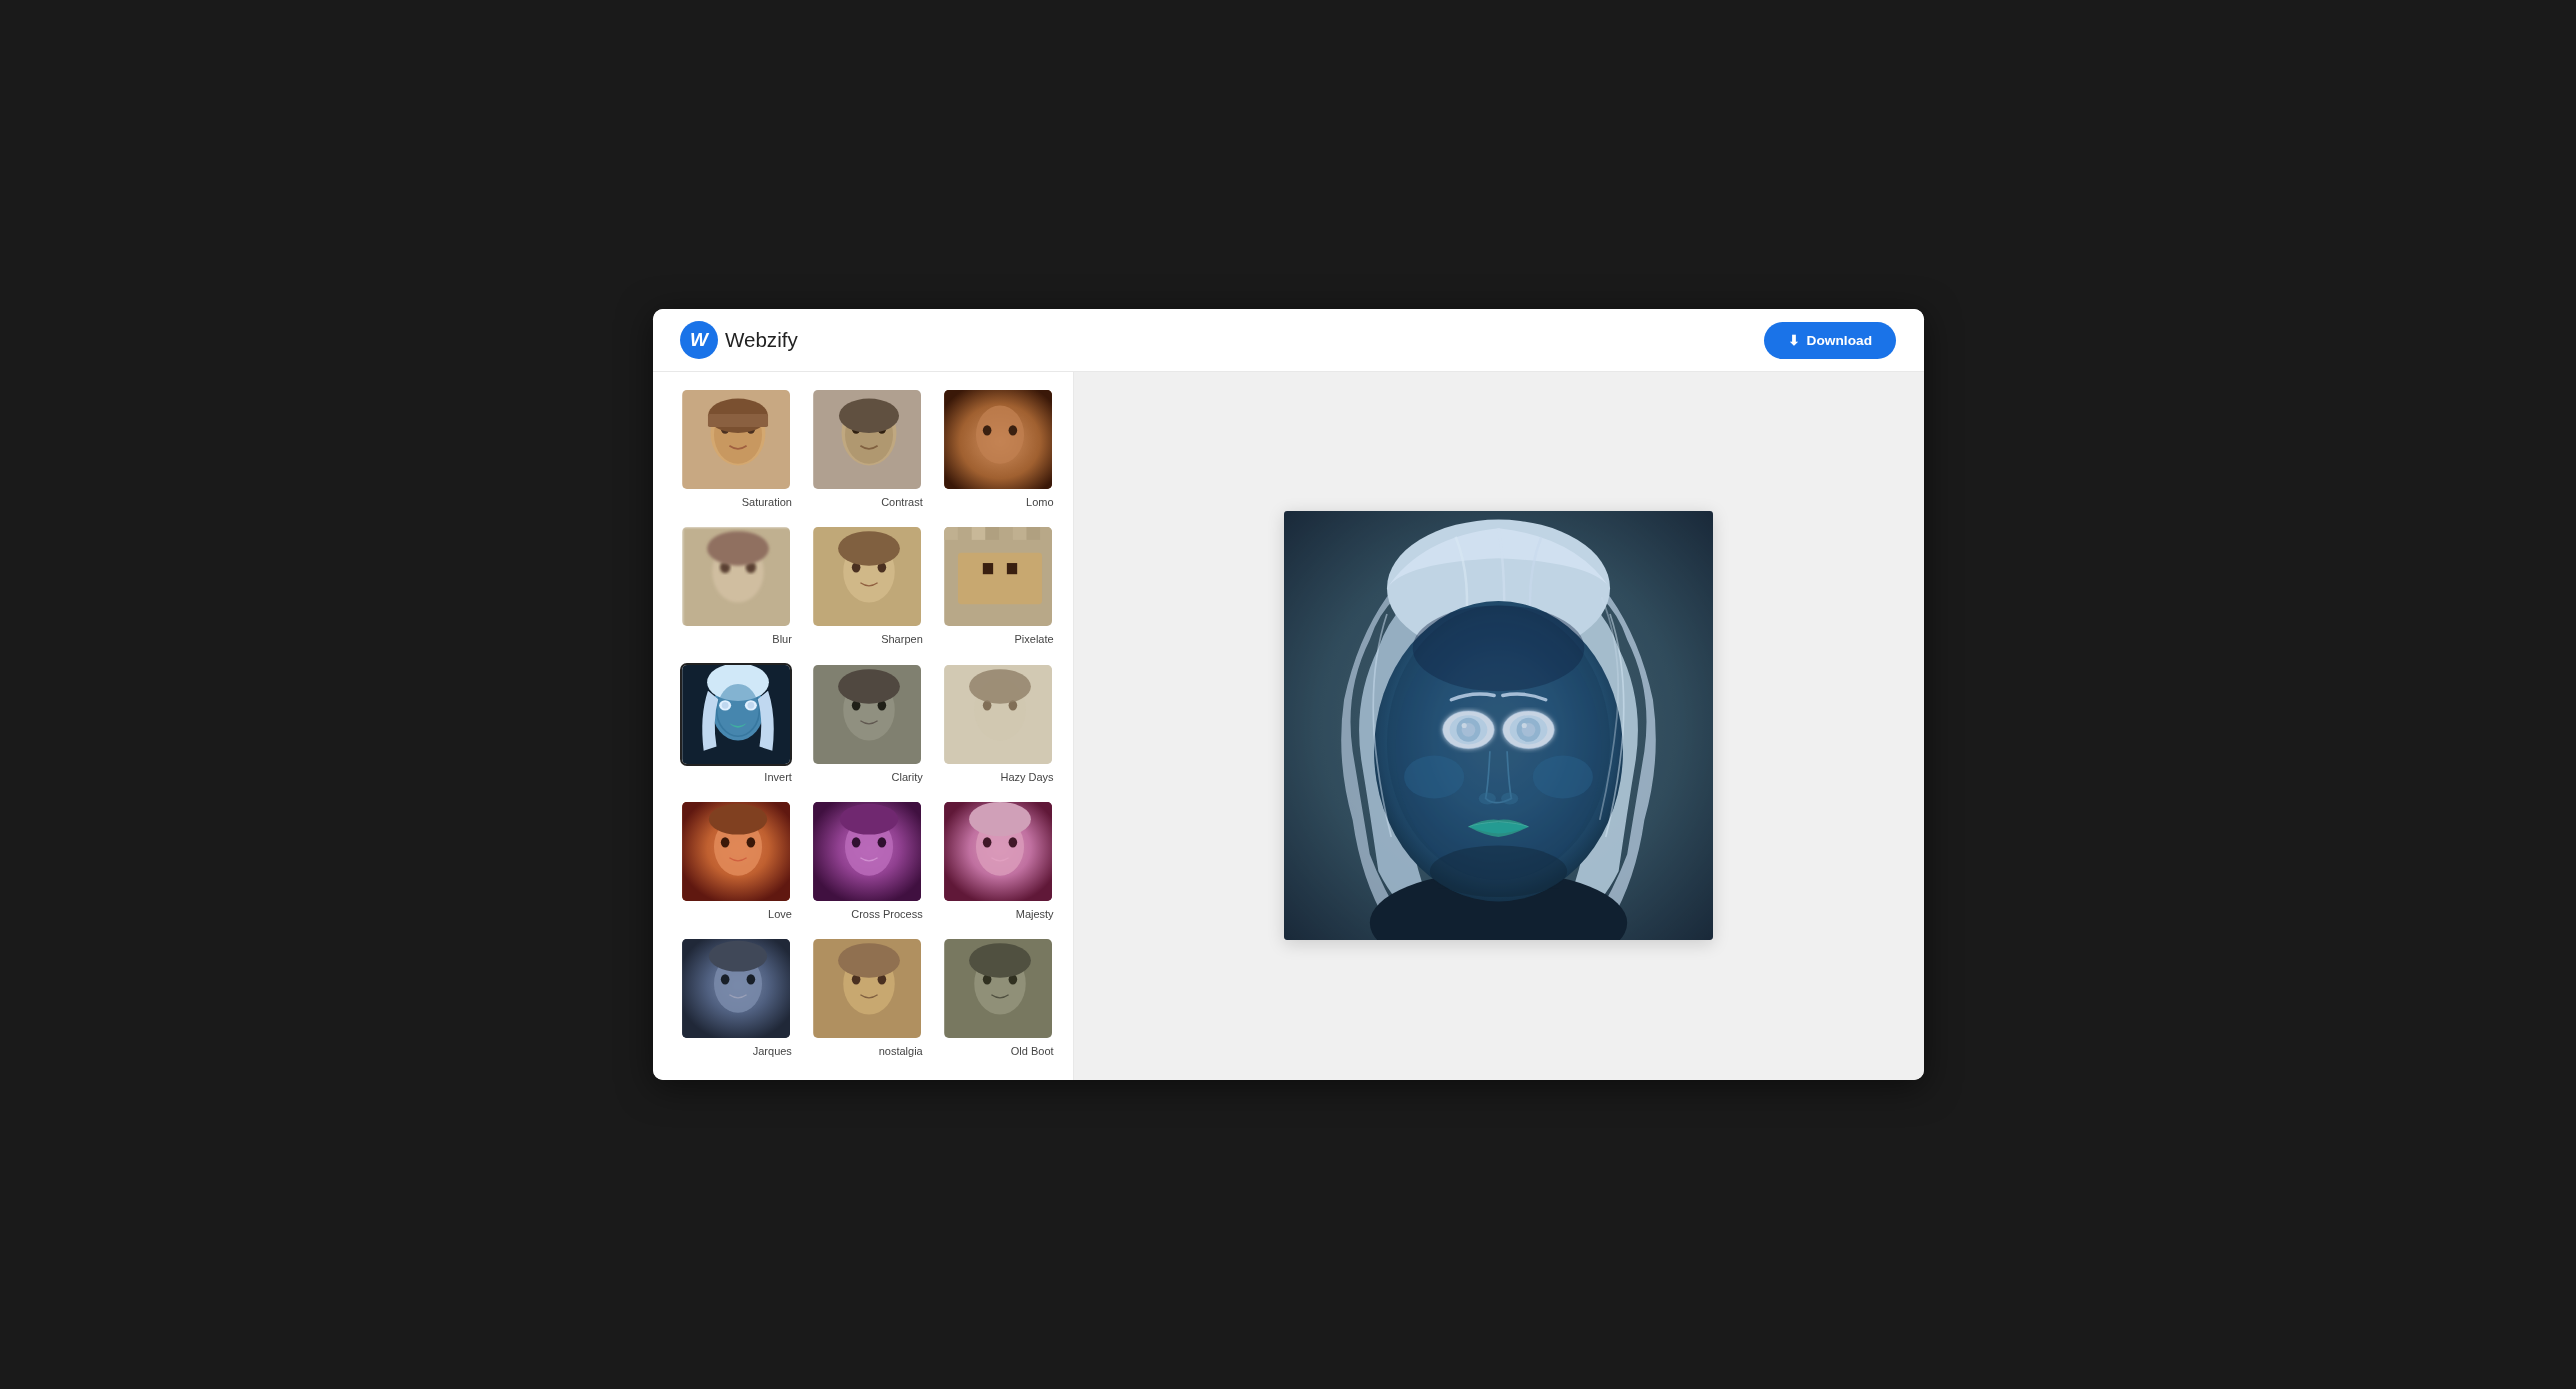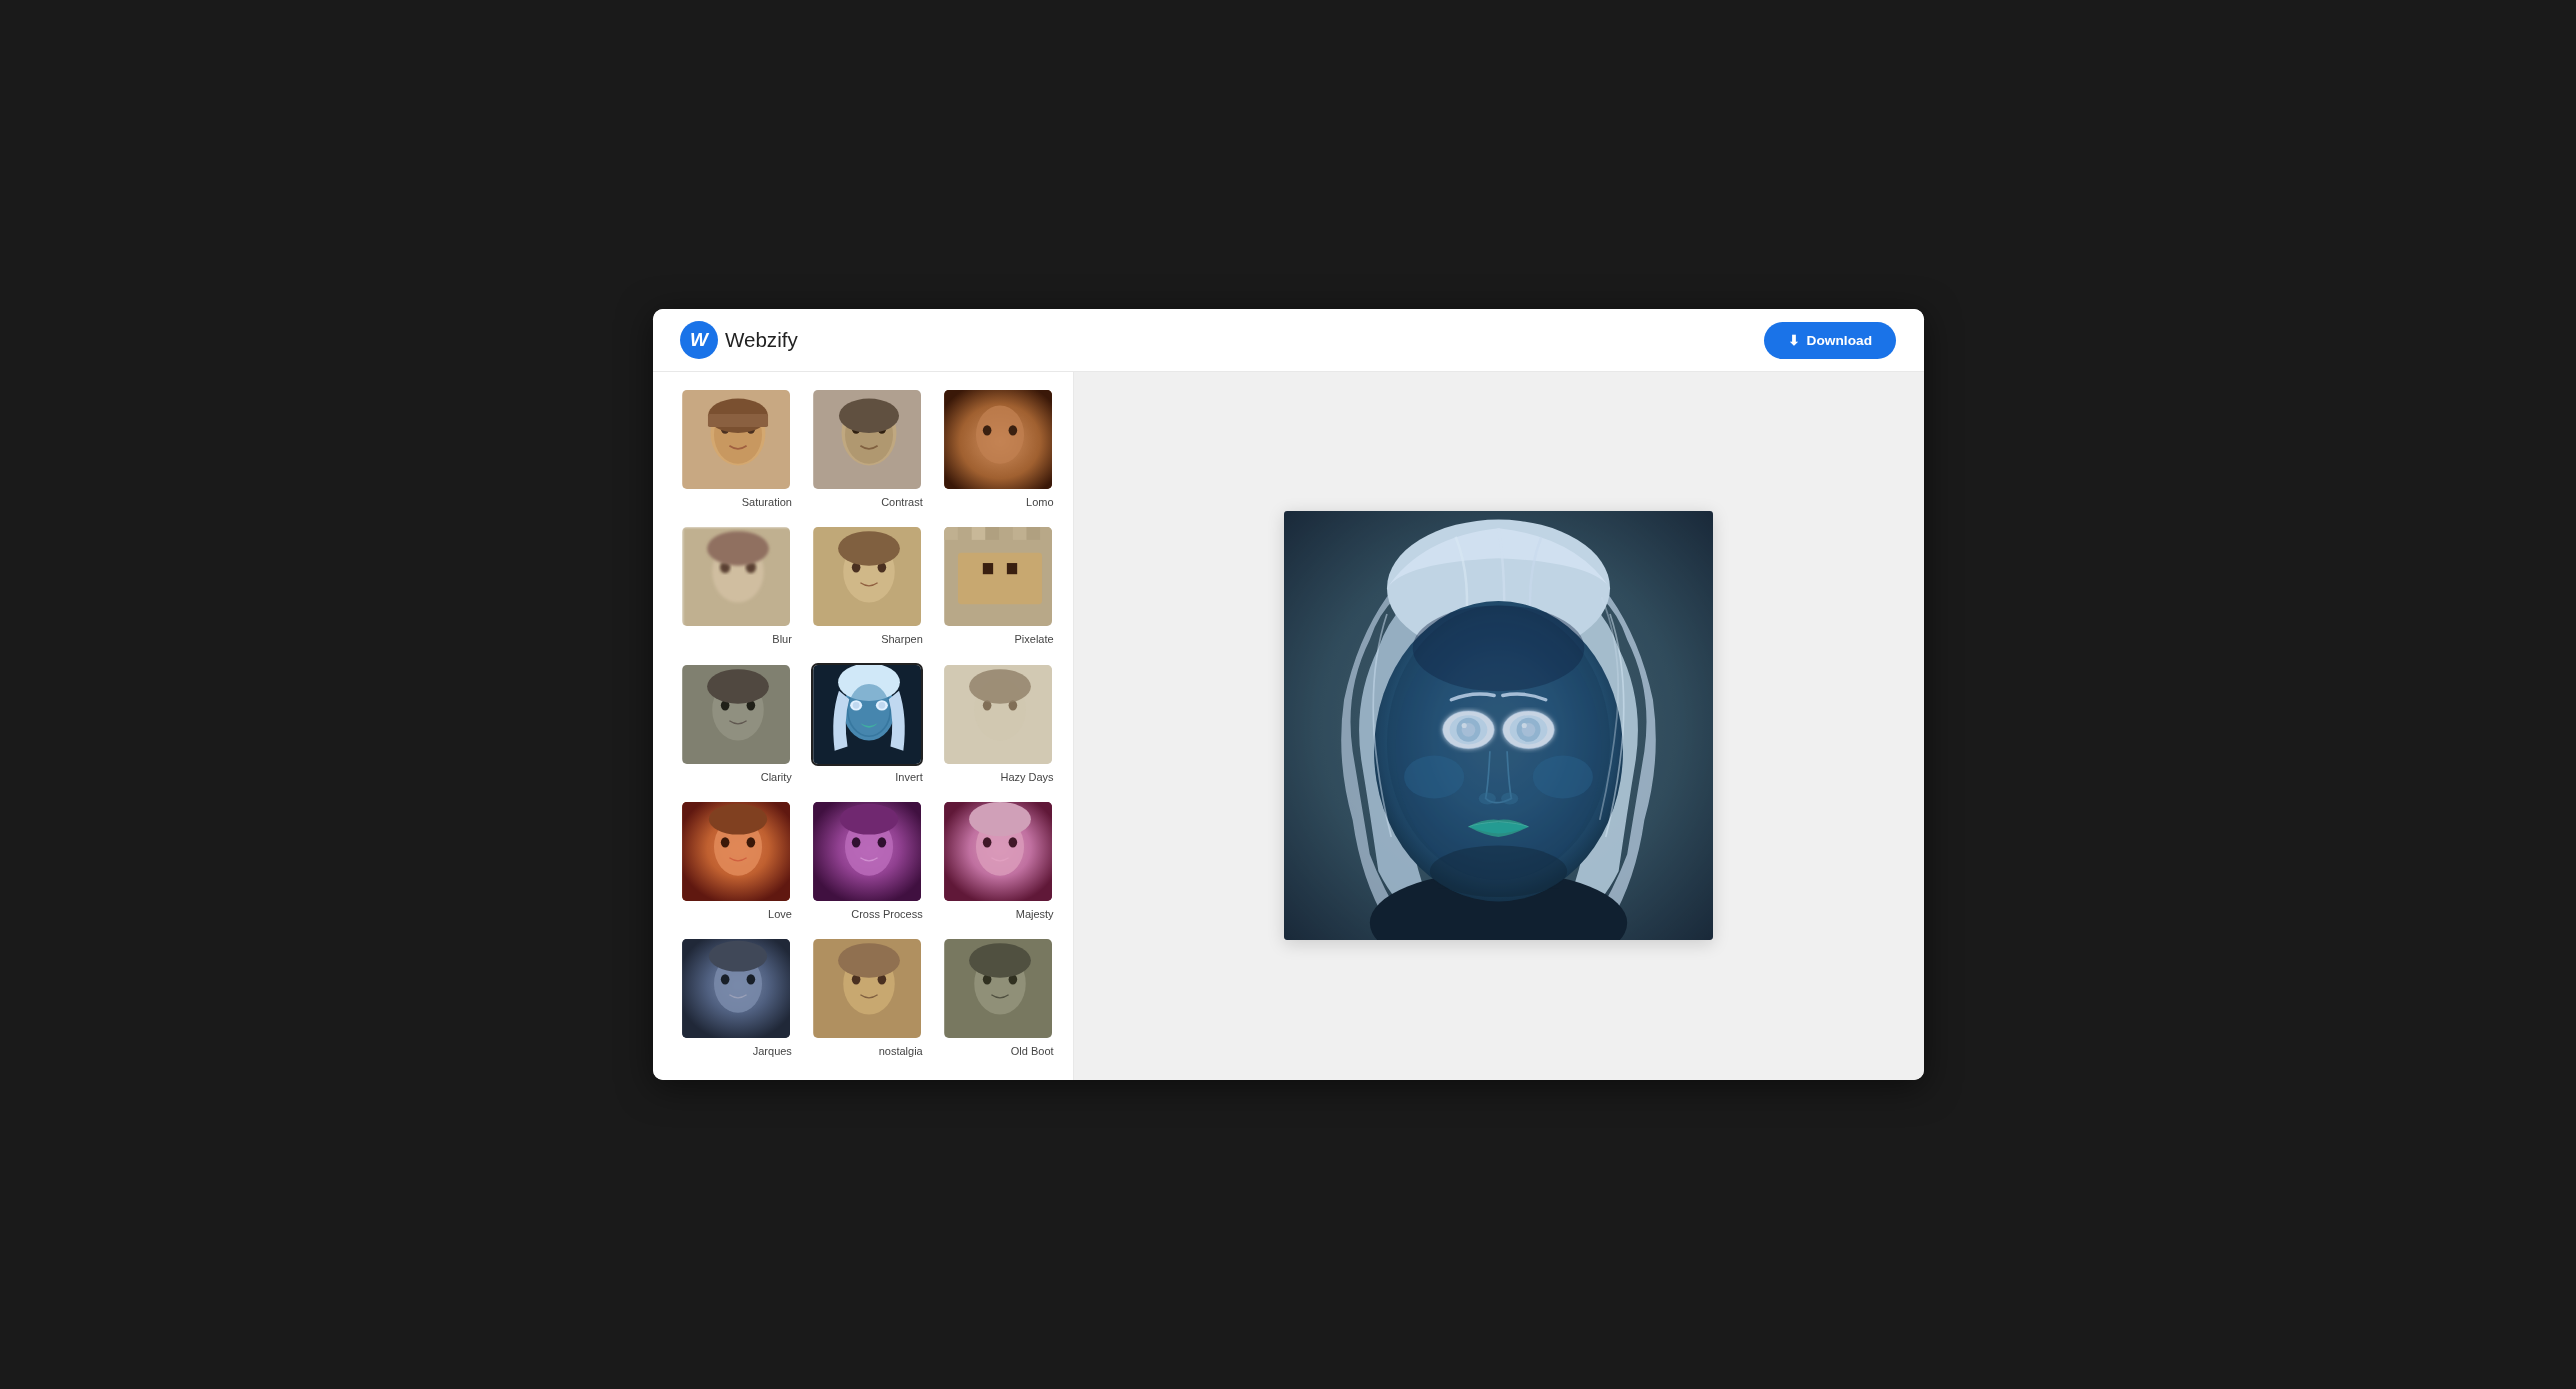--- a/index.html
+++ b/index.html
@@ -251,56 +251,56 @@
               <rect x="96" y="0" width="16" height="15" fill="#b0a080"></rect>
               <rect x="112" y="0" width="18" height="15" fill="#b8a888"></rect>
               <rect x="16" y="30" width="98" height="60" fill="#c8a870" rx="4"></rect>
               <rect x="45" y="42" width="12" height="13" fill="#3a2010"></rect>
               <rect x="73" y="42" width="12" height="13" fill="#3a2010"></rect>
             </svg>
           </div>
           <span class="filter-label">Pixelate</span>
         </div>
 
+        <div class="filter-item active">
+          <div class="filter-thumb" style="border-color: #222;">
+            <svg width="112" height="103" viewBox="0 0 130 120" xmlns="http://www.w3.org/2000/svg">
+              <rect width="130" height="120" fill="#102030"></rect>
+              <ellipse cx="65" cy="52" rx="30" ry="36" fill="#4888b0"></ellipse>
+              <ellipse cx="65" cy="52" rx="26" ry="32" fill="#3878a0"></ellipse>
+
+              <ellipse cx="65" cy="20" rx="36" ry="22" fill="#d0e8f8"></ellipse>
+              <path d="M30 30 Q20 60 25 100 L40 95 Q35 65 42 40Z" fill="#c0d8f0"></path>
+              <path d="M100 30 Q110 60 105 100 L90 95 Q95 65 88 40Z" fill="#c0d8f0"></path>
+
+              <ellipse cx="65" cy="52" rx="24" ry="30" fill="#5090b8" opacity="0.6"></ellipse>
+
+              <ellipse cx="50" cy="47" rx="7" ry="6" fill="#e0f0ff"></ellipse>
+              <ellipse cx="80" cy="47" rx="7" ry="6" fill="#e0f0ff"></ellipse>
+              <ellipse cx="50" cy="47" rx="4" ry="4" fill="#c0d8f0"></ellipse>
+              <ellipse cx="80" cy="47" rx="4" ry="4" fill="#c0d8f0"></ellipse>
+
+              <path d="M55 68 Q65 74 75 68 Q65 78 55 68Z" fill="#40b0a0"></path>
+            </svg>
+          </div>
+          <span class="filter-label">Invert</span>
+        </div>
+
         <div class="filter-item">
           <div class="filter-thumb">
             <svg width="112" height="103" viewBox="0 0 130 120" xmlns="http://www.w3.org/2000/svg">
               <rect width="130" height="120" fill="#808070"></rect>
               <ellipse cx="65" cy="52" rx="30" ry="36" fill="#909080"></ellipse>
               <ellipse cx="50" cy="47" rx="5" ry="6" fill="#202018"></ellipse>
               <ellipse cx="80" cy="47" rx="5" ry="6" fill="#202018"></ellipse>
               <path d="M55 65 Q65 72 75 65" stroke="#605850" stroke-width="1.5" fill="none"></path>
               <ellipse cx="65" cy="25" rx="36" ry="20" fill="#504840"></ellipse>
             </svg>
           </div>
           <span class="filter-label">Clarity</span>
-        </div>
-
-        <div class="filter-item active">
-          <div class="filter-thumb" style="border-color: #222;">
-            <svg width="112" height="103" viewBox="0 0 130 120" xmlns="http://www.w3.org/2000/svg">
-              <rect width="130" height="120" fill="#102030"></rect>
-              <ellipse cx="65" cy="52" rx="30" ry="36" fill="#4888b0"></ellipse>
-              <ellipse cx="65" cy="52" rx="26" ry="32" fill="#3878a0"></ellipse>
-
-              <ellipse cx="65" cy="20" rx="36" ry="22" fill="#d0e8f8"></ellipse>
-              <path d="M30 30 Q20 60 25 100 L40 95 Q35 65 42 40Z" fill="#c0d8f0"></path>
-              <path d="M100 30 Q110 60 105 100 L90 95 Q95 65 88 40Z" fill="#c0d8f0"></path>
-
-              <ellipse cx="65" cy="52" rx="24" ry="30" fill="#5090b8" opacity="0.6"></ellipse>
-
-              <ellipse cx="50" cy="47" rx="7" ry="6" fill="#e0f0ff"></ellipse>
-              <ellipse cx="80" cy="47" rx="7" ry="6" fill="#e0f0ff"></ellipse>
-              <ellipse cx="50" cy="47" rx="4" ry="4" fill="#c0d8f0"></ellipse>
-              <ellipse cx="80" cy="47" rx="4" ry="4" fill="#c0d8f0"></ellipse>
-
-              <path d="M55 68 Q65 74 75 68 Q65 78 55 68Z" fill="#40b0a0"></path>
-            </svg>
-          </div>
-          <span class="filter-label">Invert</span>
         </div>
 
         <div class="filter-item">
           <div class="filter-thumb">
             <svg width="112" height="103" viewBox="0 0 130 120" xmlns="http://www.w3.org/2000/svg">
               <rect width="130" height="120" fill="#c8c0a8"></rect>
               <rect width="130" height="120" fill="rgba(220,210,190,0.5)"></rect>
               <ellipse cx="65" cy="52" rx="30" ry="36" fill="#d0c8b0" opacity="0.9"></ellipse>
               <ellipse cx="50" cy="47" rx="5" ry="6" fill="#604830" opacity="0.7"></ellipse>
               <ellipse cx="80" cy="47" rx="5" ry="6" fill="#604830" opacity="0.7"></ellipse>

